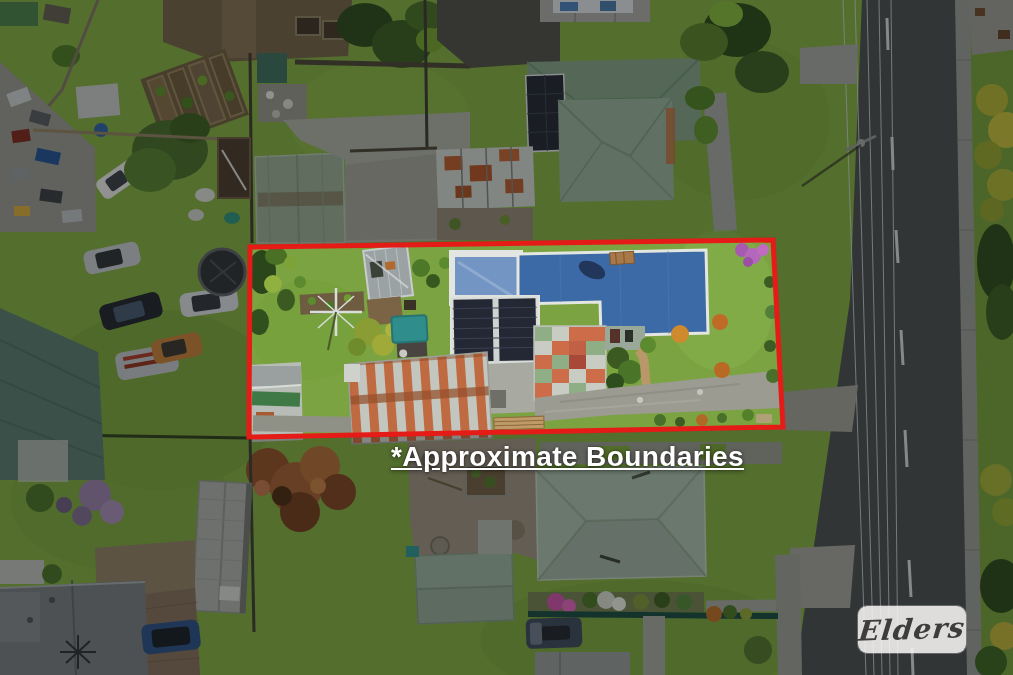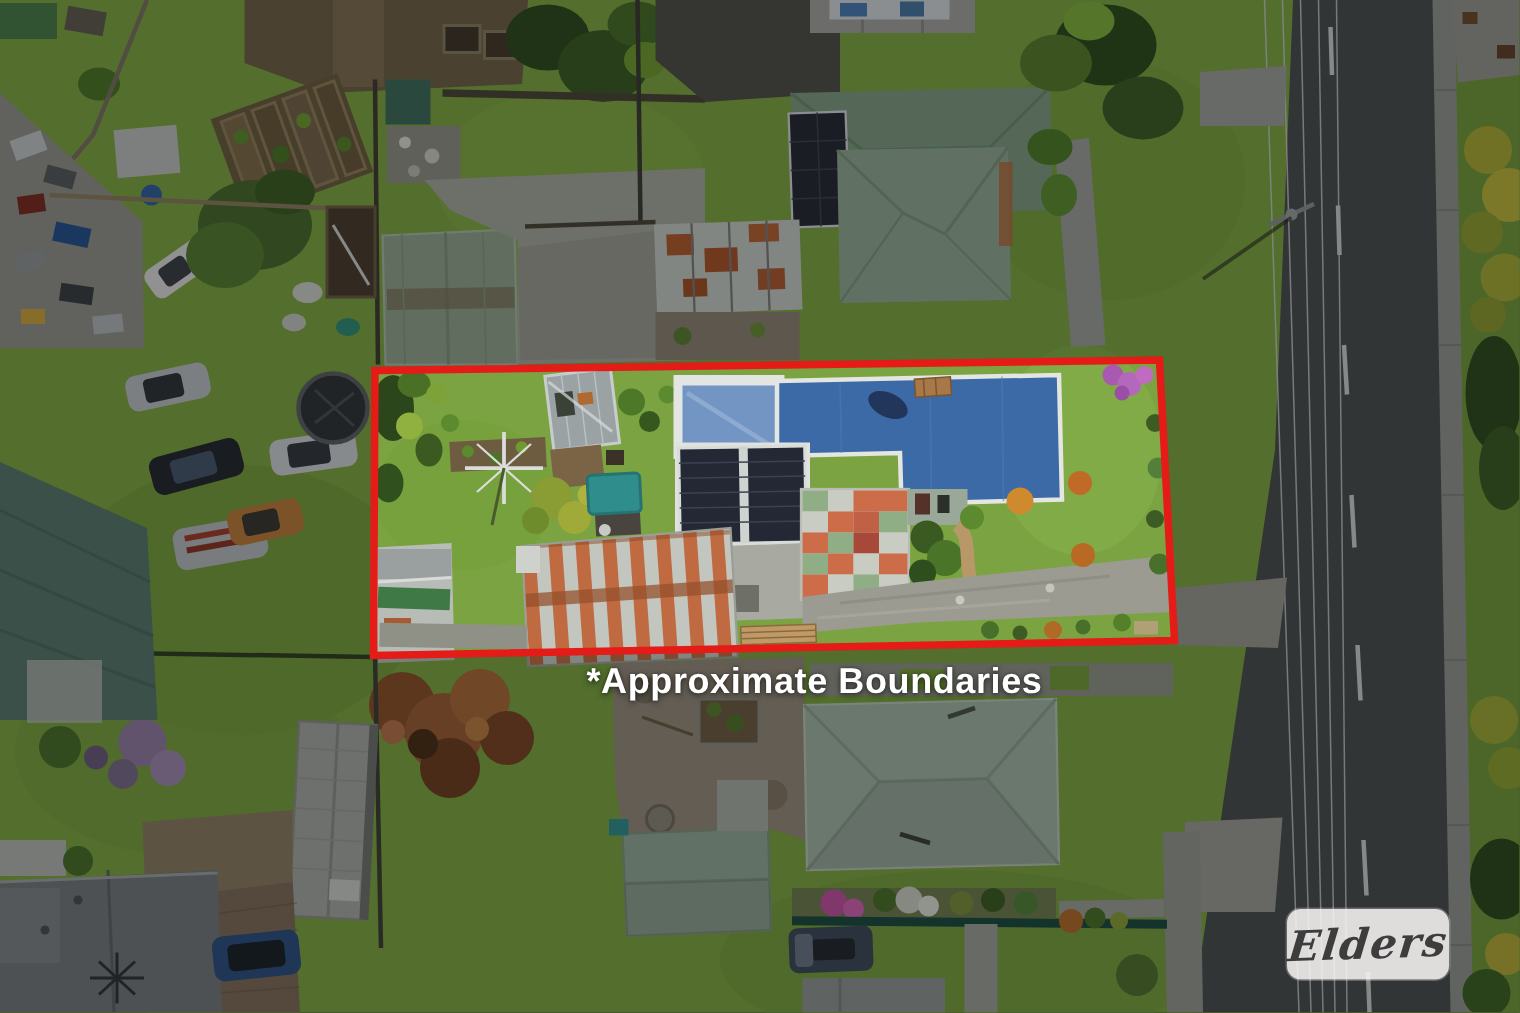--- a/index.html
+++ b/index.html
@@ -10,22 +10,22 @@
   .prop-lawn{fill:var(--grass_bright,#7ca341);}
   .road{fill:var(--road_asphalt,#4a4c4e);}
   .roof-blue{fill:var(--roof_blue,#3c6aa6);}
   .roof-solar{fill:var(--roof_solar,#232834);}
   .roof-north{fill:var(--roof_green_north,#7e9a80);}
   .roof-south{fill:var(--roof_green_south,#9fb2a2);}
   .shed-stripe{fill:var(--shed_orange,#bf6a40);}
   .vignette{fill:#06080a;opacity:0.34;}
   .boundary-line{fill:none;stroke:var(--boundary_red,#e51b18);stroke-width:5;stroke-linejoin:miter;}
   .watermark{position:absolute;left:391px;top:441px;color:var(--watermark_text,#fff);
-     font-size:24px;font-weight:700;letter-spacing:.4px;white-space:nowrap;
-     text-shadow:0 1px 4px rgba(0,0,0,.55),0 0 2px rgba(0,0,0,.35);}
+     font-size:28px;font-weight:700;letter-spacing:.4px;white-space:nowrap;
+     text-shadow:0 1px 4px rgba(0,0,0,.55),0 0 2px rgba(0,0,0,.35);text-decoration:underline;}
   .elders{position:absolute;left:858px;top:606px;width:108px;height:47px;
      background:var(--logo_bg,rgba(246,245,242,.88));border-radius:9px;
      display:flex;align-items:center;justify-content:center;box-shadow:0 0 0 1px rgba(255,255,255,.25);}
   .elders span{font-family:"DejaVu Serif",serif;font-style:italic;font-weight:bold;
      font-size:28px;color:var(--logo_text,#3d3d3d);transform:skewX(-8deg) rotate(-2deg);
      letter-spacing:1px;line-height:1;}
 </style>
 </head>
 <body>
 

